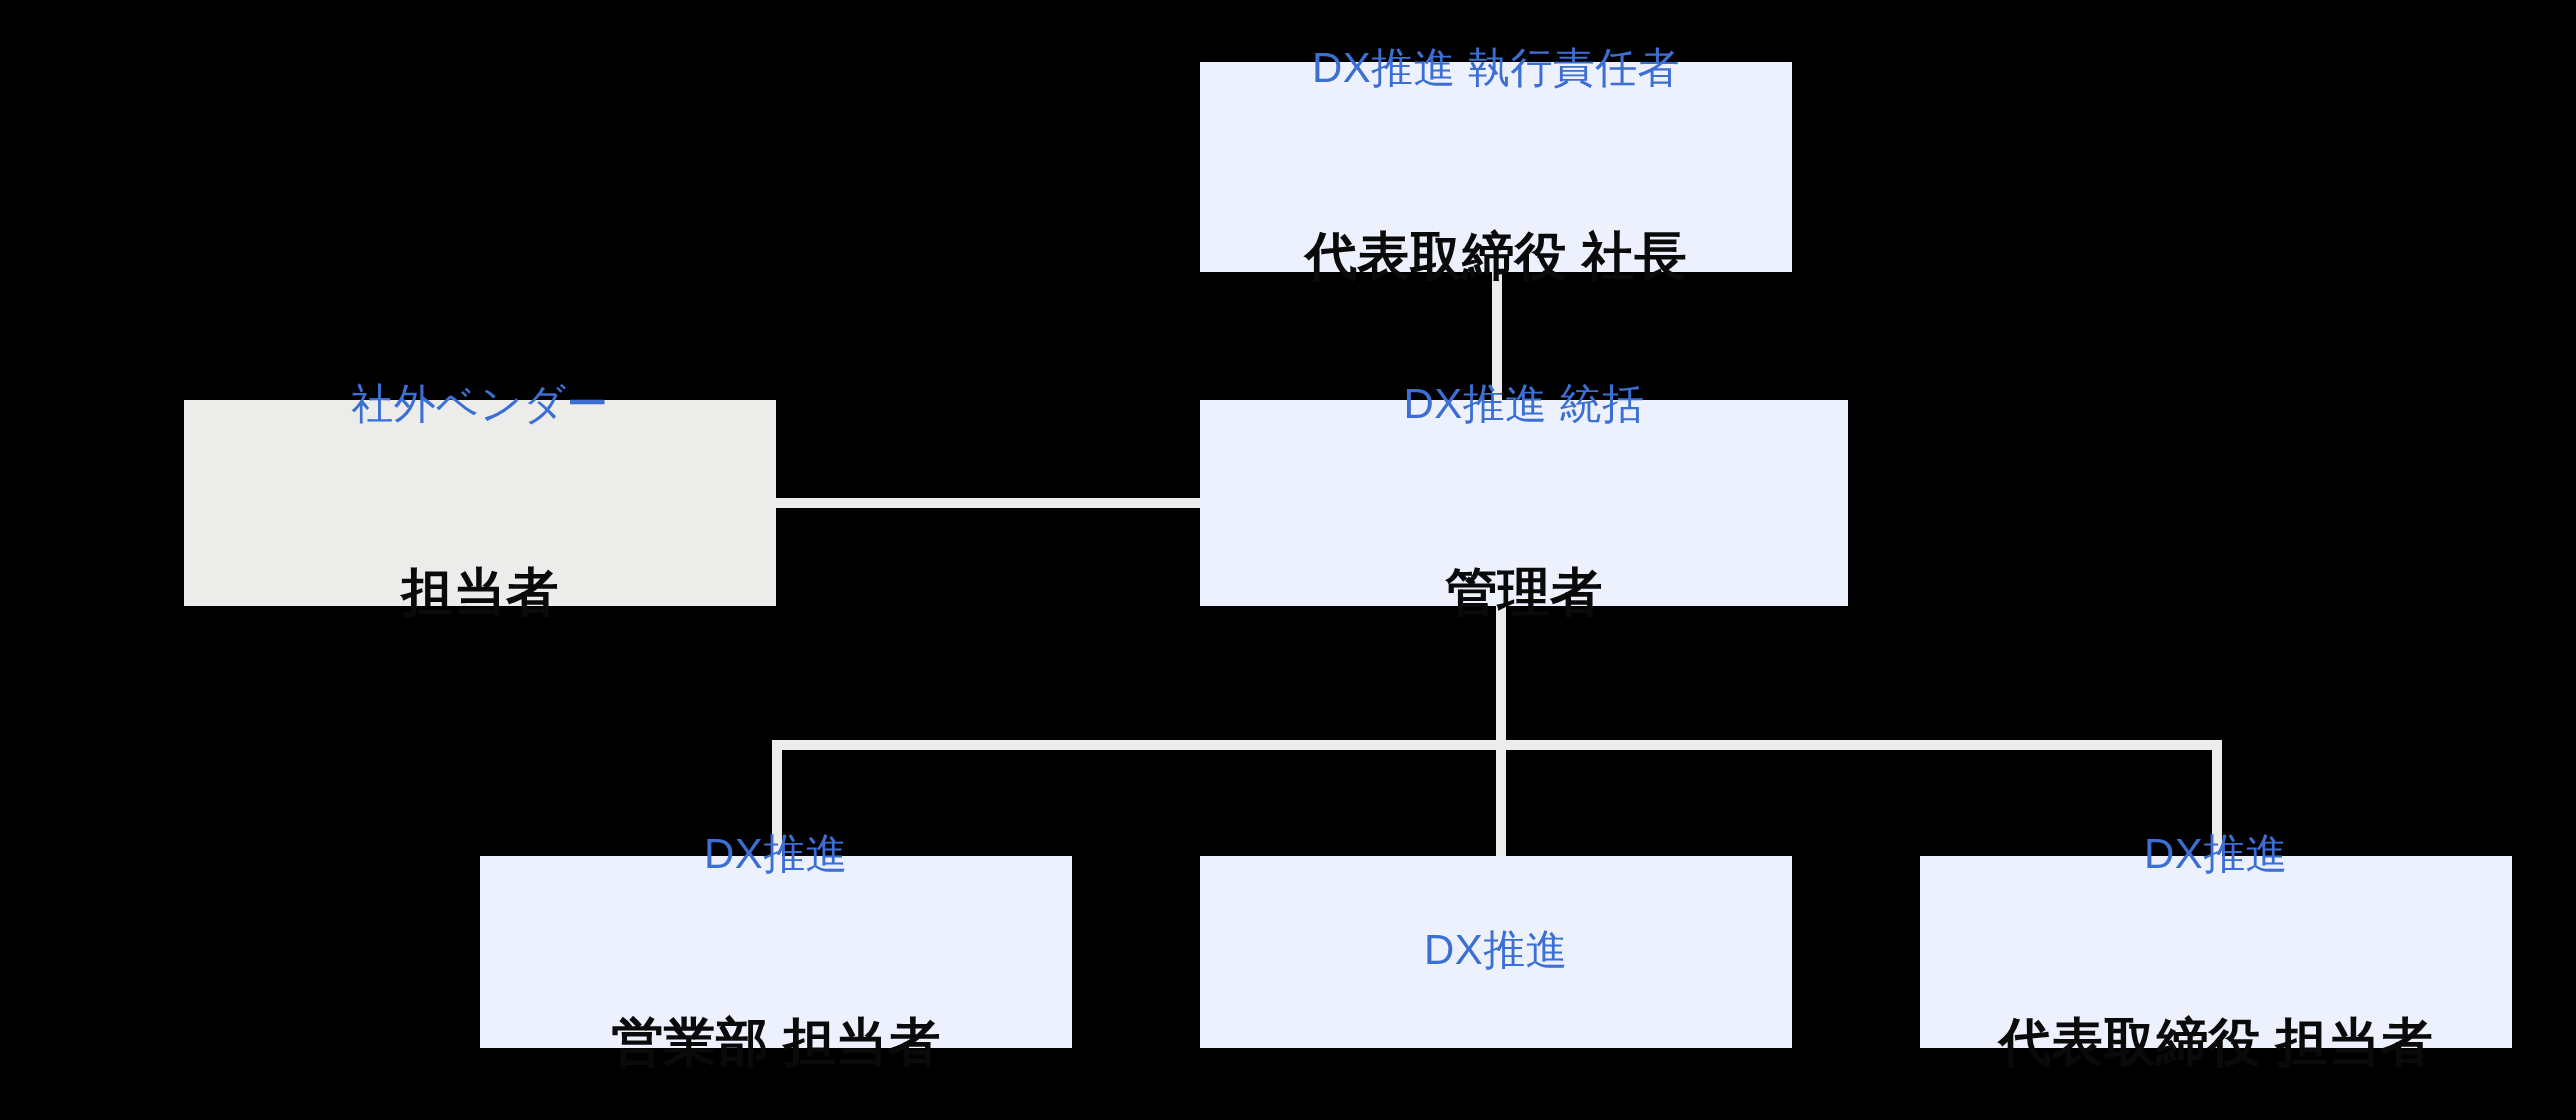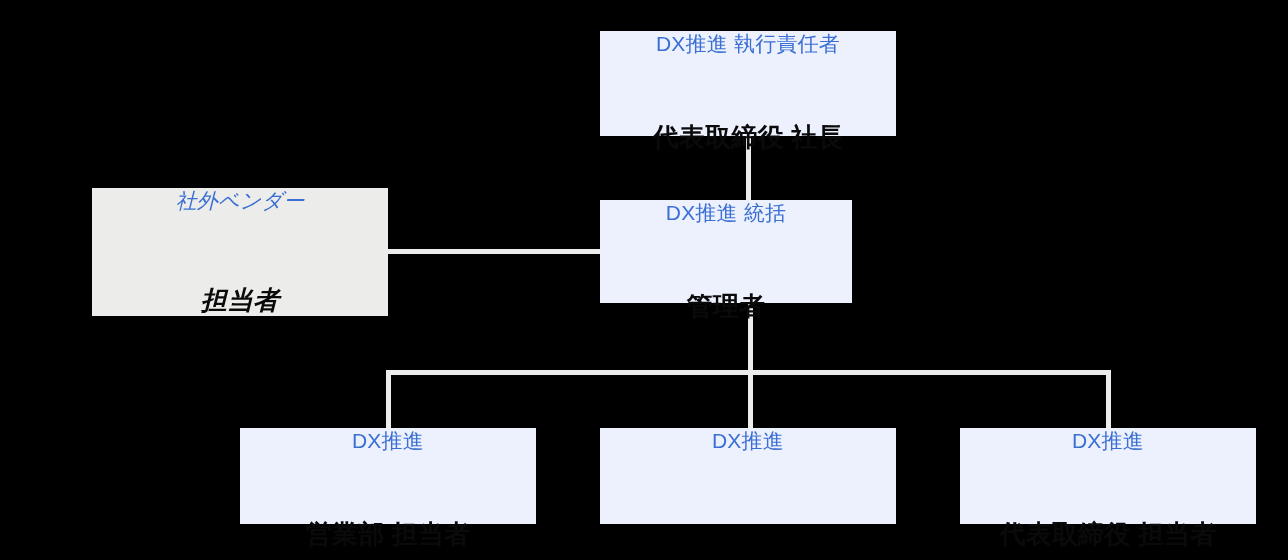--- a/index.html
+++ b/index.html
@@ -23,21 +23,21 @@
     background: #ECECEC;
   }
 
   
   .node {
     position: absolute;
     box-sizing: border-box;
     display: flex;
     flex-direction: column;
     align-items: center;
-    justify-content: space-between;
+    justify-content: center;
     text-align: center;
     padding: 0 24px;
     gap: 48px;
   }
   .node.blue  { background: #ECF1FD; }
   .node.gray  { background: #ECECEA; }
 
   .node-role {
     color: #3B6FD4;
     font-size: 21px;
@@ -73,26 +73,26 @@
 
   <div class="connector" style="left:748px; top:370px; width:5px; height:58px;"></div>
 
   <div class="connector" style="left:1106px; top:370px; width:5px; height:58px;"></div>
 
   <div class="node blue" style="left:600px; top:31px; width:296px; height:105px;">
     <div class="node-role">DX推進 執行責任者</div>
     <div class="node-title">代表取締役 社長</div>
   </div>
 
-  <div class="node gray" style="left:92px; top:188px; width:296px; height:128px;font-style:italic;">
+  <div class="node gray" style="left:92px; top:200px; width:296px; height:103px;">
     <div class="node-role">社外ベンダー</div>
     <div class="node-title">担当者</div>
   </div>
 
-  <div class="node blue" style="left:600px; top:200px; width:252px; height:103px;">
+  <div class="node blue" style="left:600px; top:200px; width:324px; height:103px;">
     <div class="node-role">DX推進 統括</div>
     <div class="node-title">管理者</div>
   </div>
 
   <div class="node blue" style="left:240px; top:428px; width:296px; height:96px;">
     <div class="node-role">DX推進</div>
     <div class="node-title">営業部 担当者</div>
   </div>
 
   <div class="node blue" style="left:600px; top:428px; width:296px; height:96px;">

